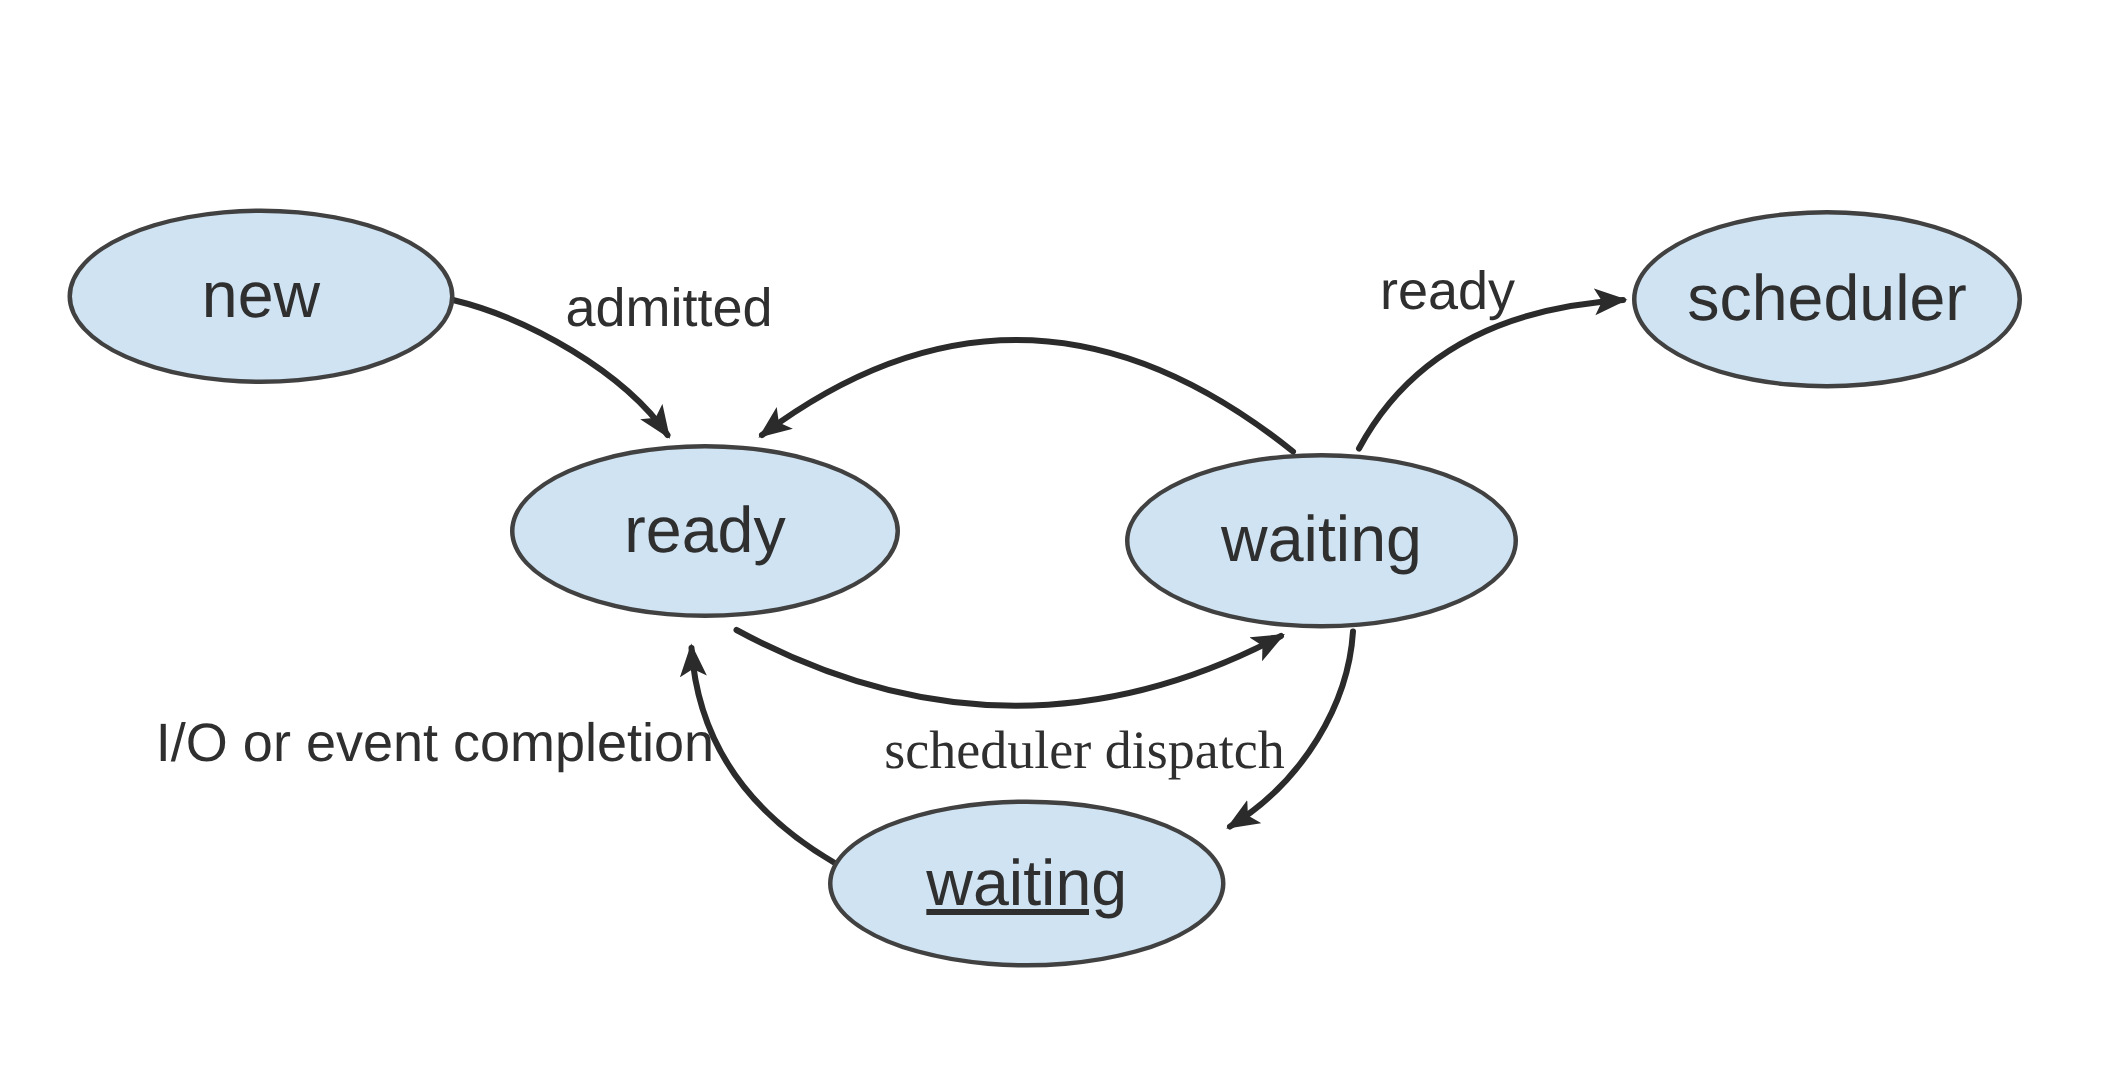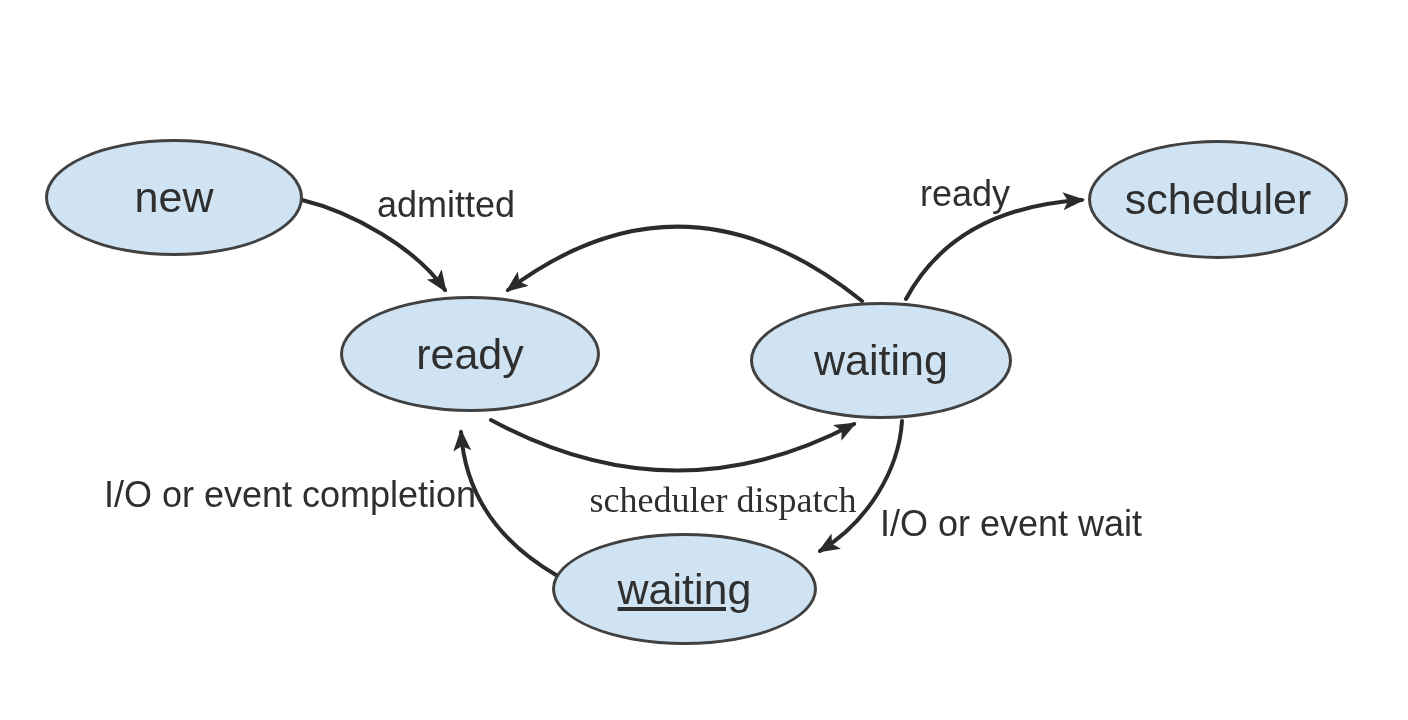--- a/index.html
+++ b/index.html
@@ -91,17 +91,16 @@
     <span class="state-label">scheduler</span>
   </div>
 
   <div class="tlabel" id="tl-admitted">admitted</div>
 
 
   <div class="tlabel" id="tl-exit">ready</div>
 
   <div class="tlabel" id="tl-dispatch">scheduler dispatch</div>
 
-  <div class="tlabel" id="tl-iowait">I/O or event wait</div>
 
   <div class="tlabel" id="tl-iocomp">I/O or event completion</div>
 
 </div>
 
 </body></html>

